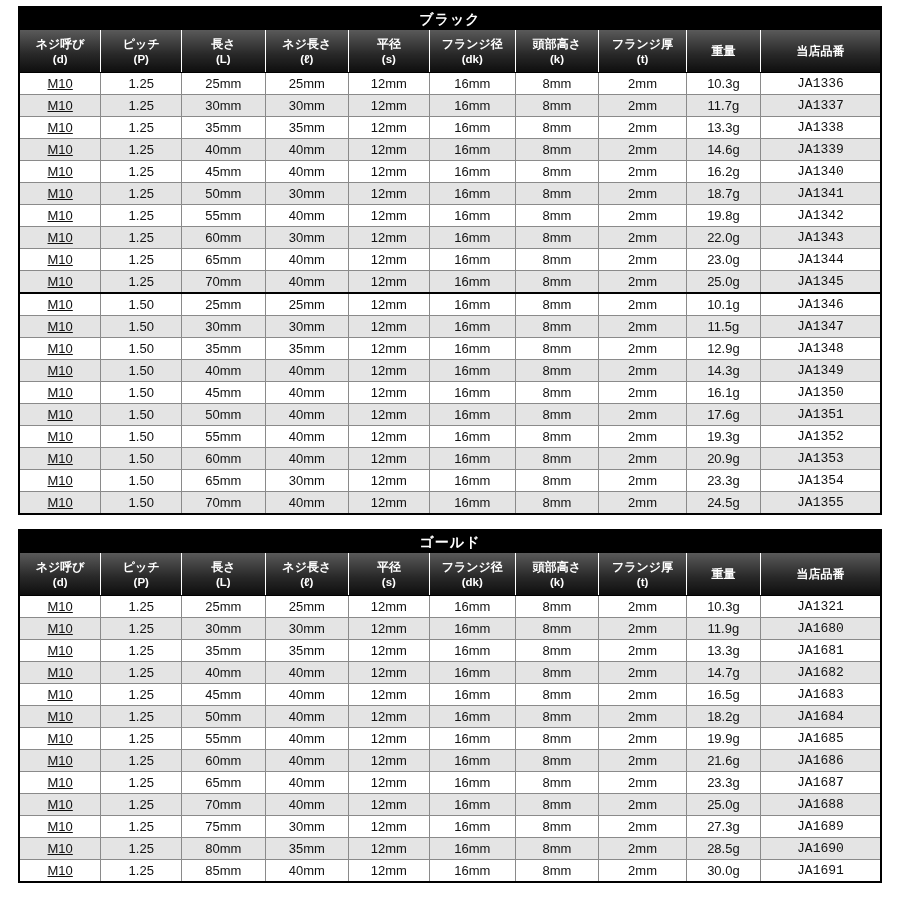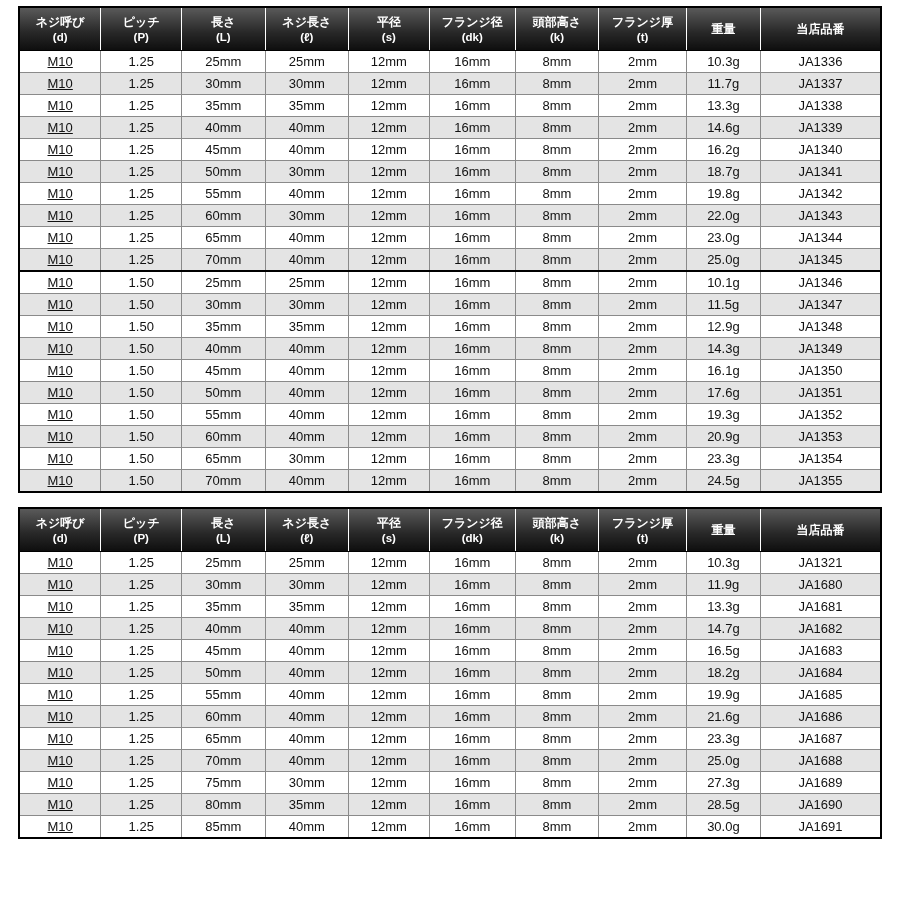--- a/index.html
+++ b/index.html
@@ -71,29 +71,30 @@
     white-space: nowrap;
     overflow: hidden;
   }
   table.spec-table tbody tr.alt td {
     background: #e4e4e4;
   }
   table.spec-table tbody tr.group-start td {
     border-top: 2px solid #000000;
   }
   table.spec-table tbody tr td:first-child { border-left: none; text-decoration: underline; }
-  table.spec-table tbody tr td:last-child { border-right: none; }
+  table.spec-table tbody tr td:last-child { border-right: none; font-family: Liberation Mono, monospace; }
   table.spec-table tbody tr:last-child td { border-bottom: none; }
 </style>
 </head>
 <body>
 
 <div class="page">
 
   <section class="spec">
+    <div class="spec-title">ブラック</div>
     <table class="spec-table">
       <colgroup>
         <col style="width:9.4%">
           <col style="width:9.4%">
           <col style="width:9.7%">
         <col style="width:9.7%">
           <col style="width:9.4%">
           <col style="width:10.0%">
         <col style="width:9.7%">
           <col style="width:10.2%">
@@ -381,20 +382,21 @@
             <td>8mm</td>
             <td>2mm</td>
             <td>24.5g</td>
             <td>JA1355</td>
           </tr>
         </tbody>
     </table>
   </section>
 
   <section class="spec">
+    <div class="spec-title">ゴールド</div>
     <table class="spec-table">
       <colgroup>
         <col style="width:9.4%">
           <col style="width:9.4%">
           <col style="width:9.7%">
         <col style="width:9.7%">
           <col style="width:9.4%">
           <col style="width:10.0%">
         <col style="width:9.7%">
           <col style="width:10.2%">

